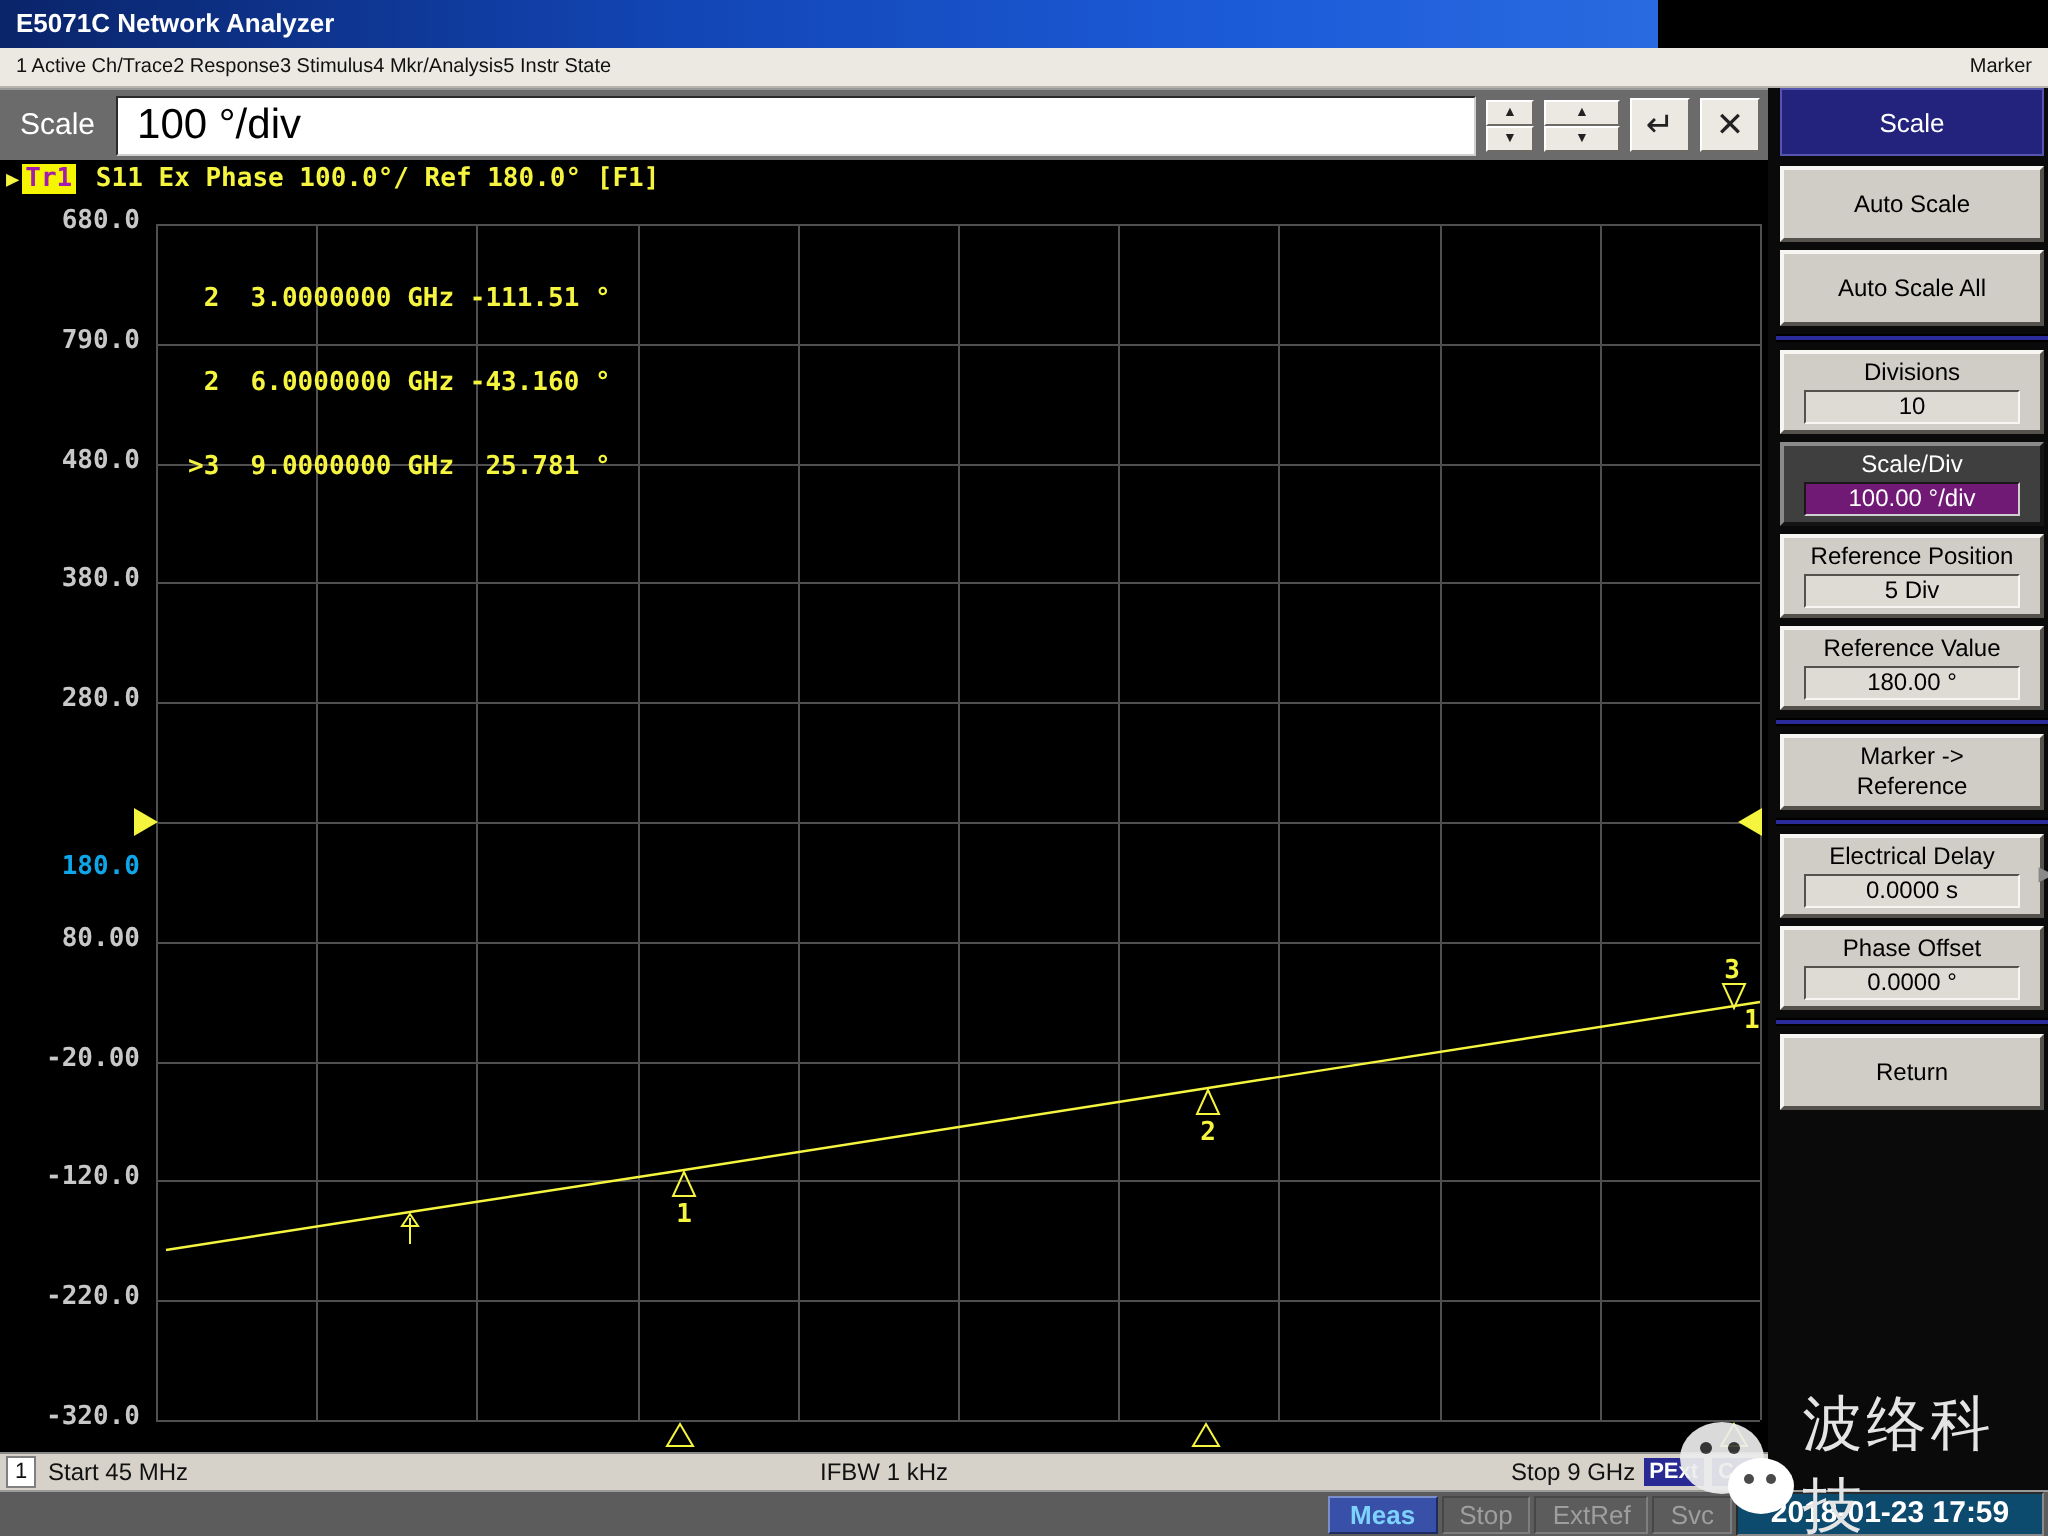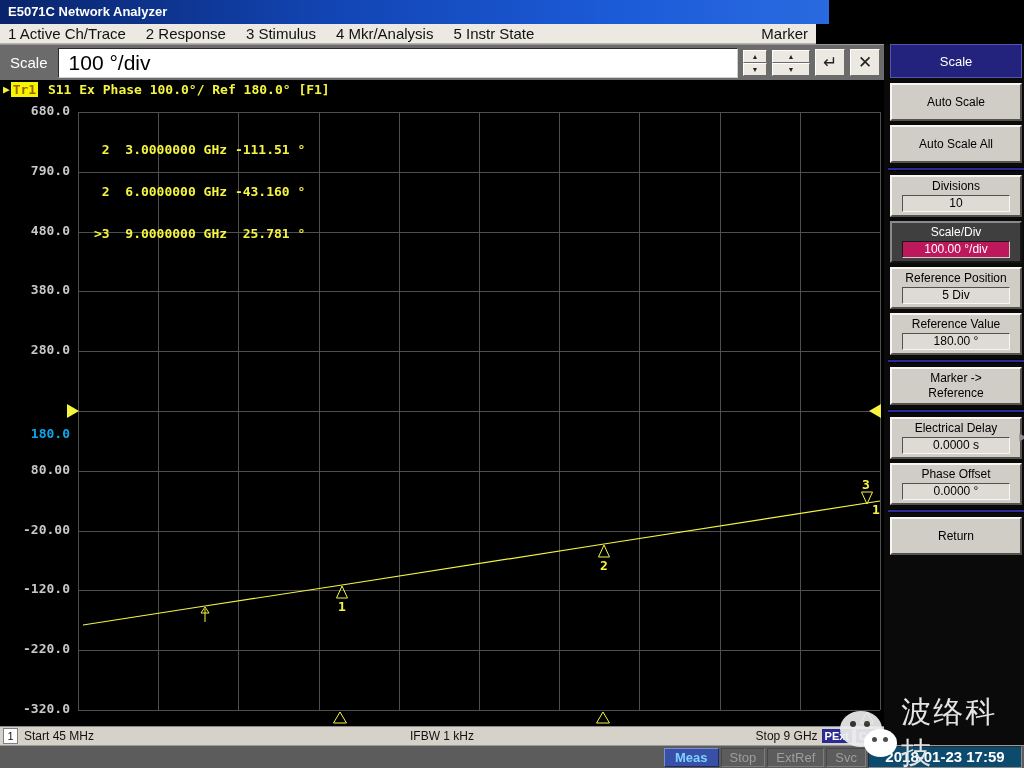--- a/index.html
+++ b/index.html
@@ -10,24 +10,24 @@
   }
   
   .titlebar{
     position:absolute;left:0;top:0;width:829px;height:24px;
     background:linear-gradient(90deg,#0a246a 0%,#1245b4 40%,#1c5bd8 75%,#2a6ae0 100%);
     color:#fff;font-size:13px;font-weight:bold;line-height:24px;
     padding-left:8px;box-sizing:border-box;
   }
   
   .menubar{
-    position:absolute;left:0;top:24px;width:816px;height:20px;
+    position:absolute;left:0;top:24px;width:1024px;height:20px;
     background:#ece9e2;border-bottom:1px solid #b8b4ac;box-sizing:border-box;
-    display:flex;align-items:center;font-size:15px;color:#111;
-    padding:0 8px;gap:20px;
+    display:flex;align-items:center;font-size:10px;color:#111;
+    padding:0 8px;
   }
   .menubar .spacer{flex:1;}
   .menu-item{cursor:default;}
   
   .entrybar{
     position:absolute;left:0;top:44px;width:884px;height:36px;
     background:#6b6b6b;border-top:1px solid #999;box-sizing:border-box;
     display:flex;align-items:center;padding:0 4px;
   }
   .entry-label{color:#fff;font-size:15px;margin:0 10px 0 6px;}
@@ -53,21 +53,21 @@
   .display{
     position:absolute;left:0;top:80px;width:884px;height:646px;
     background:#000;
   }
   .trace-status{
     position:absolute;left:3px;top:2px;display:flex;align-items:center;
     font-family:"DejaVu Sans Mono",monospace;font-size:13px;font-weight:bold;
     color:#f5f540;white-space:pre;
   }
   .trace-status .arrow{font-size:11px;margin-right:1px;}
-  .trace-chip{background:#f5f500;color:#a16207;padding:0 2px;margin-right:2px;}
+  .trace-chip{background:#f5f500;color:#a21caf;padding:0 2px;margin-right:2px;}
   .mkr-readout{
     position:absolute;left:94px;top:35px;
     font-family:"DejaVu Sans Mono",monospace;font-size:13px;font-weight:bold;
     color:#f5f540;line-height:14px;white-space:pre;
   }
   .ylab{
     position:absolute;left:0;width:70px;height:18px;text-align:right;
     font-family:"DejaVu Sans Mono",monospace;font-size:13px;font-weight:bold;
     color:#c8c8c8;
   }
@@ -129,21 +129,21 @@
     box-sizing:border-box;margin-bottom:4px;padding:2px 1px;position:relative;
   }
   .sb-btn .lbl{line-height:15px;}
   .sb-btn.single{height:38px;display:flex;align-items:center;justify-content:center;}
   .sb-value{
     margin:1px 9px 1px;background:#dedbd4;font-size:12px;line-height:15px;
     border:1px solid;border-color:#55524e #f8f6f2 #f8f6f2 #55524e;
   }
   .sb-btn.active{background:#3f3f3f;color:#fff;border-color:#8a8a8a #141414 #141414 #8a8a8a;}
   .sb-btn.active .sb-value{
-    background:#be185d;color:#fff;border-color:#181818 #cfcfcf #cfcfcf #181818;
+    background:#701a75;color:#fff;border-color:#181818 #cfcfcf #cfcfcf #181818;
   }
   .sb-sep{height:2px;background:#2a2a9a;margin:0 -2px 4px -2px;border-top:1px solid #000;border-bottom:1px solid #000;}
   .submenu-arrow{
     position:absolute;right:-7px;top:12px;color:#8a8a8a;font-size:10px;
   }
   
   .watermark{
     position:absolute;left:834px;top:692px;display:flex;align-items:center;
     z-index:50;
   }

